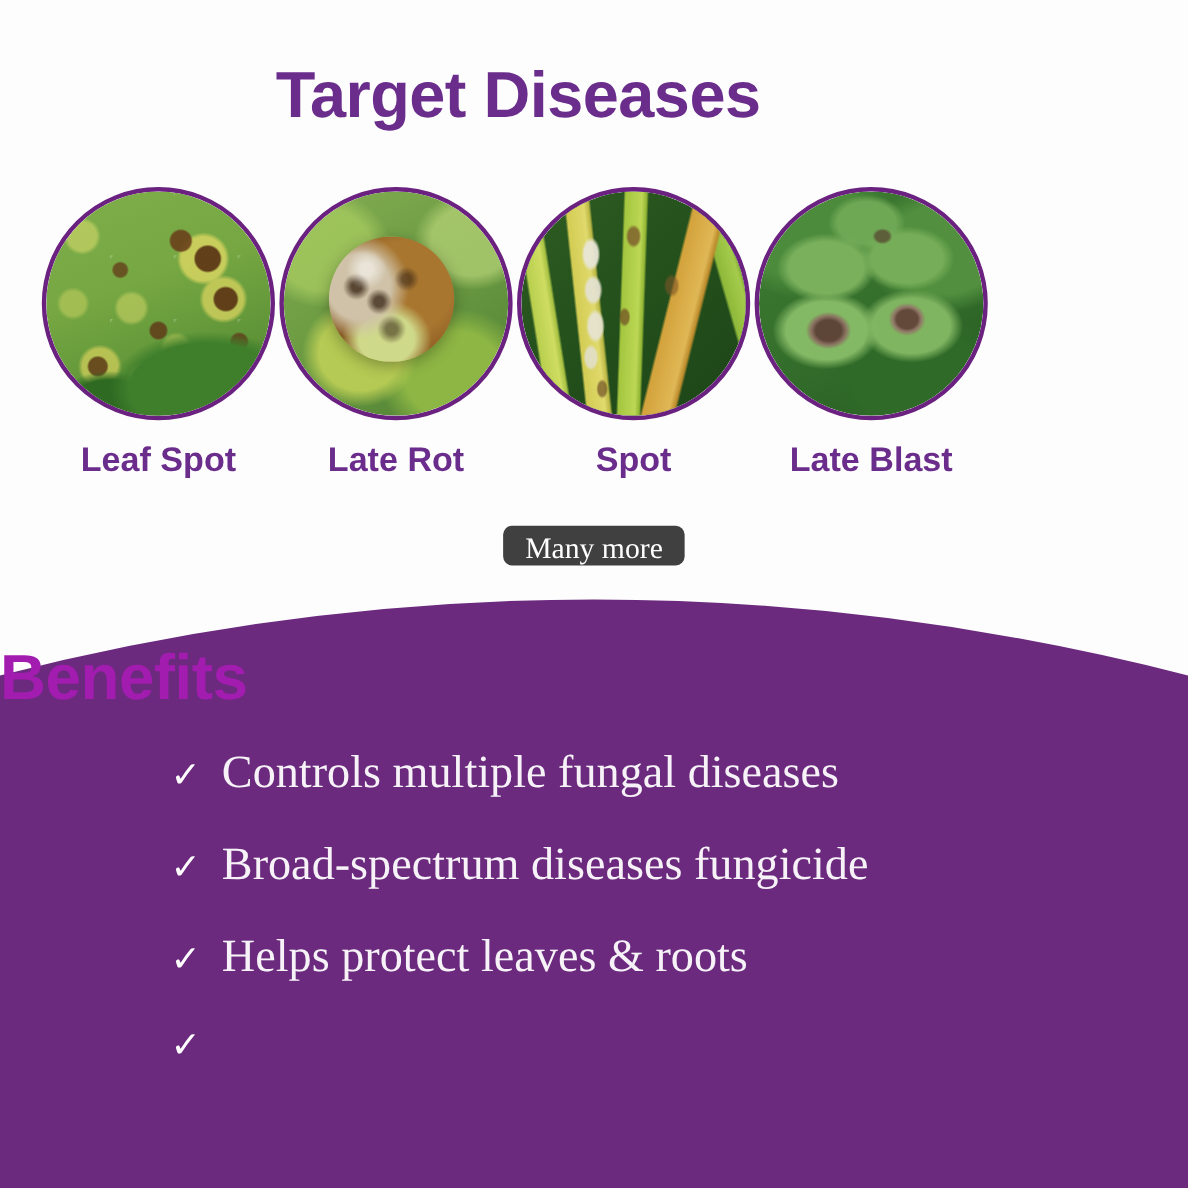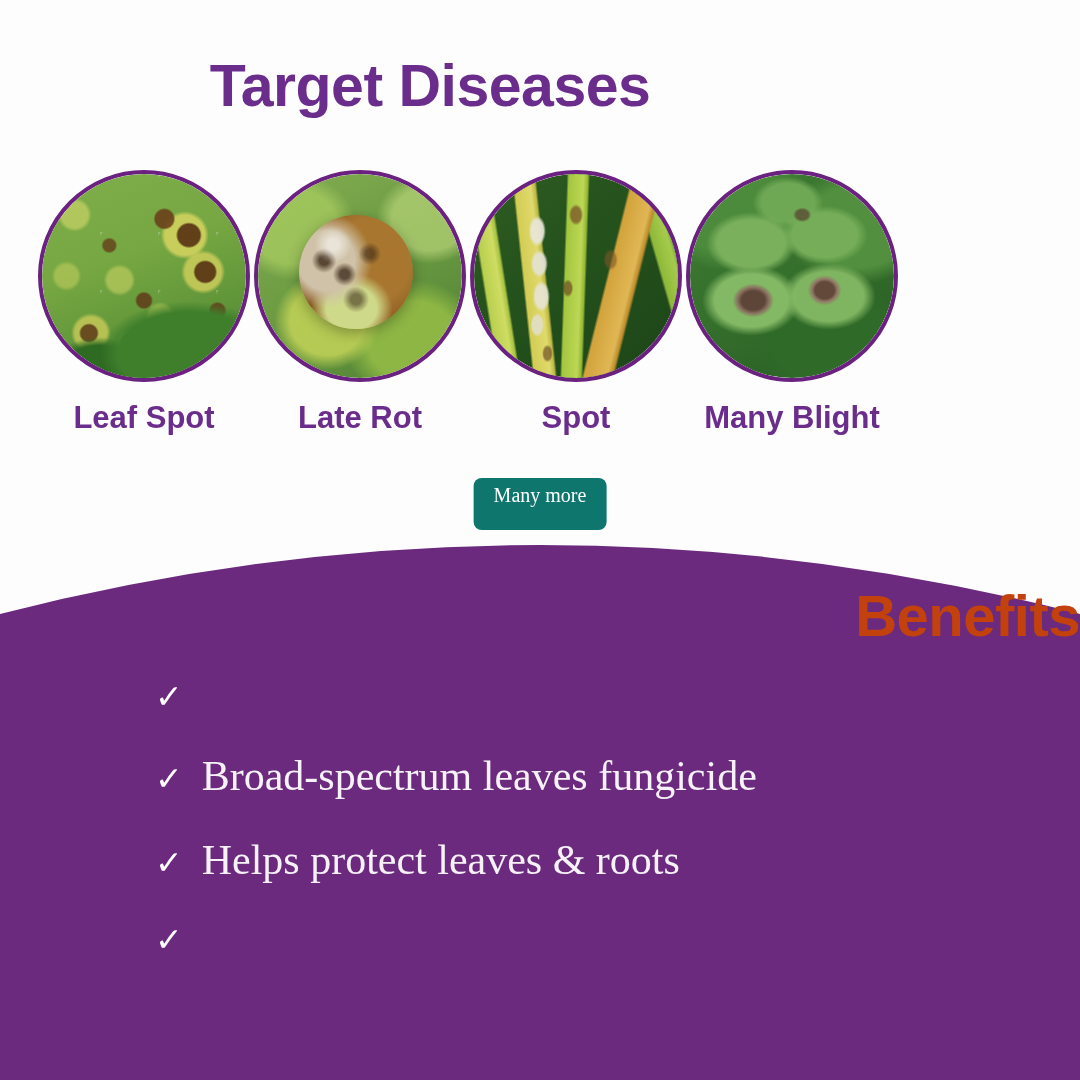--- a/index.html
+++ b/index.html
@@ -27,20 +27,21 @@
     position: absolute;
     top: 52px;
     left: 0;
     width: 860px;
     text-align: center;
     font-size: 59px;
     font-weight: bold;
     letter-spacing: -0.5px;
     color: #6b2d8c;
     font-family: "Liberation Sans", sans-serif;
+    padding-left: 41px;
   }
 
   
   .disease-row {
     position: absolute;
     top: 170px;
     left: 0;
     width: 1080px;
     display: flex;
     justify-content: flex-start;
@@ -195,25 +196,25 @@
       radial-gradient(ellipse 9% 8% at 66% 57%, #63493a 0 52%, #927a68 70%, rgba(146,122,104,0) 92%),
       radial-gradient(ellipse 5% 4% at 55% 20%, rgba(84,62,46,0.7) 0 60%, rgba(84,62,46,0) 90%);
   }
 
   
   .many-more {
     position: absolute;
     top: 478px;
     left: 50%;
     transform: translateX(-50%);
-    background: #0f766e;
+    background: #404040;
     color: #ffffff;
     font-family: "Liberation Serif", serif;
-    font-size: 20px;
-    padding: 6px 20px 24px;
+    font-size: 27px;
+    padding: 6px 20px 0;
     border-radius: 8px;
     white-space: nowrap;
     line-height: 1.1;
   }
 
   
   .benefits-panel {
     position: absolute;
     left: 0;
     top: 0;
@@ -226,24 +227,24 @@
     width: 1080px;
     height: 1080px;
   }
   .benefits-content {
     position: absolute;
     left: 0;
     top: 582px;
     width: 1080px;
   }
   .benefits-title {
-    text-align: right;
+    text-align: left;
     font-size: 58px;
     font-weight: bold;
-    color: #c2410c;
+    color: #a21caf;
     letter-spacing: -0.5px;
     font-family: "Liberation Sans", sans-serif;
   }
   .benefits-list {
     margin: 30px 0 0 0;
     padding: 0;
     list-style: none;
   }
   .benefit-item {
     display: flex;
@@ -293,42 +294,43 @@
       <div class="disease-photo">
         <div class="photo-inner ph-blast"></div>
       </div>
       <div class="disease-label">Spot</div>
     </div>
 
     <div class="disease-item">
       <div class="disease-photo">
         <div class="photo-inner ph-lateblight"></div>
       </div>
-      <div class="disease-label">Many Blight</div>
+      <div class="disease-label">Late Blast</div>
     </div>
 
   </div>
 
   <div class="many-more">Many more</div>
 
   <div class="benefits-panel">
     <svg viewBox="0 0 1080 1080" xmlns="http://www.w3.org/2000/svg" aria-hidden="true">
       <path d="M0,614 Q540,476 1080,614 L1080,1080 L0,1080 Z" fill="#6b2a7e"></path>
     </svg>
   </div>
 
   <div class="benefits-content">
     <div class="benefits-title">Benefits</div>
     <ul class="benefits-list">
       <li class="benefit-item">
         <span class="benefit-check">✓</span>
+        <span class="benefit-text">Controls multiple fungal diseases</span>
       </li>
       <li class="benefit-item">
         <span class="benefit-check">✓</span>
-        <span class="benefit-text">Broad-spectrum leaves fungicide</span>
+        <span class="benefit-text">Broad-spectrum diseases fungicide</span>
       </li>
       <li class="benefit-item">
         <span class="benefit-check">✓</span>
         <span class="benefit-text">Helps protect leaves &amp; roots</span>
       </li>
       <li class="benefit-item">
         <span class="benefit-check">✓</span>
       </li>
     </ul>
   </div>

